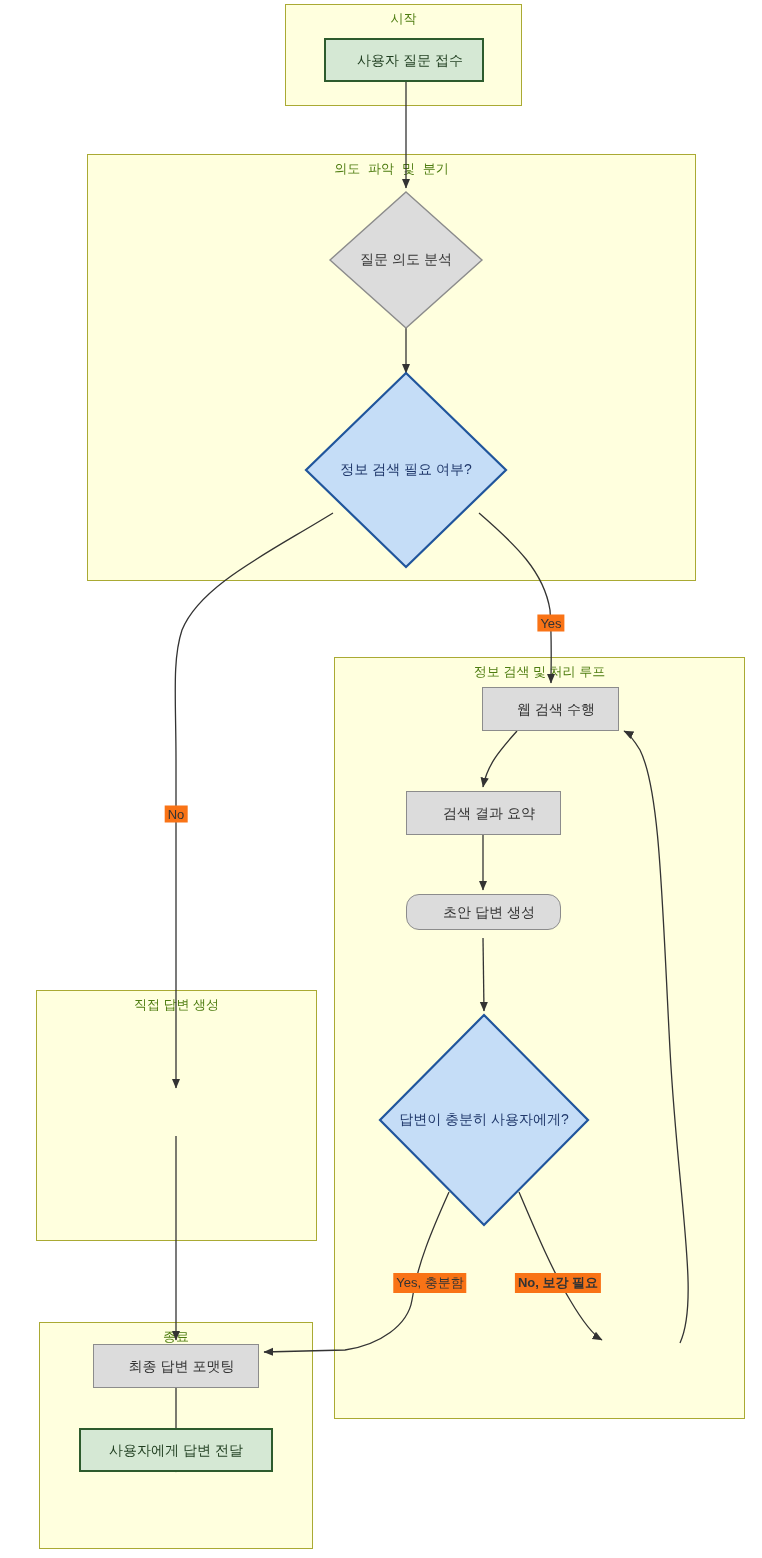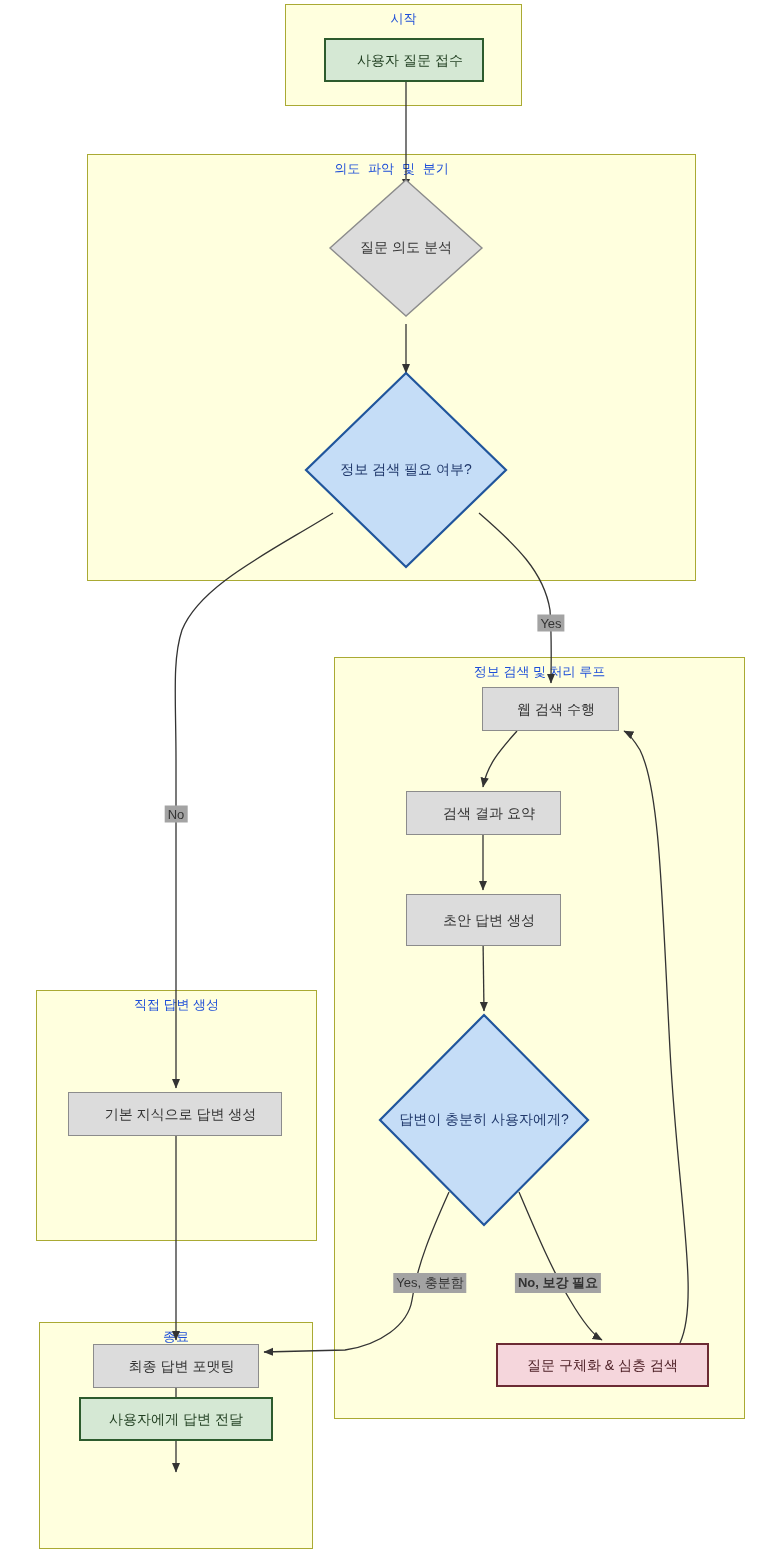--- a/index.html
+++ b/index.html
@@ -24,21 +24,21 @@
     border: 1px solid #aaaa33;
     box-sizing: border-box;
   }
   .cluster-title {
     position: absolute;
     top: 5px;
     left: 0;
     width: 100%;
     text-align: center;
     font-size: 13px;
-    color: #1d4ed8;
+    color: #4d7c0f;
     white-space: nowrap;
   }
   
   .node {
     position: absolute;
     box-sizing: border-box;
     display: flex;
     align-items: center;
     justify-content: center;
     font-size: 14px;
@@ -99,21 +99,21 @@
   .edge-path {
     fill: none;
     stroke: #333333;
     stroke-width: 1.3px;
   }
   
   .edge-label {
     position: absolute;
     font-size: 13px;
     color: #333333;
-    background: #a3a3a3;
+    background: #f97316;
     padding: 1px 3px;
     white-space: nowrap;
     transform: translate(-50%, -50%);
   }
 </style>
 </head>
 <body>
 
 <div id="diagram-root">
 
@@ -156,21 +156,21 @@
         <path d="M 680,1343 C 700,1300 678,1200 670,1050 C 662,900 660,790 640,750 C 632,737 628,733 624,731" class="edge-path" marker-end="url(#arrowhead)"></path>
         <path d="M 176,1136 L 176,1340" class="edge-path" marker-end="url(#arrowhead)"></path>
         <path d="M 176,1388 L 176,1472" class="edge-path" marker-end="url(#arrowhead)"></path>
       </g>
   </svg>
 
   <div class="node terminator" style="left:324px; top:38px; width:160px; height:44px;padding-left:12px;">
     <span>사용자 질문 접수</span>
   </div>
 
-  <div class="diamond-wrap" style="left:330px; top:180px; width:152px; height:136px;">
+  <div class="diamond-wrap" style="left:330px; top:192px; width:152px; height:136px;">
     <svg width="152" height="136" viewBox="0 0 152 136">
       <polygon points="76,0 152,68 76,136 0,68" fill="#dcdcdc" stroke="#8c8c8c" stroke-width="1.4"></polygon>
     </svg>
     <div class="diamond-label gray">질문 의도 분석</div>
   </div>
 
   <div class="diamond-wrap" style="left:306px; top:373px; width:200px; height:194px;">
     <svg width="200" height="194" viewBox="0 0 200 194">
       <polygon points="100,0 200,97 100,194 0,97" fill="#c5ddf7" stroke="#20559c" stroke-width="2.2"></polygon>
     </svg>
@@ -178,44 +178,38 @@
   </div>
 
   <div class="node process" style="left:482px; top:687px; width:137px; height:44px;">
     <span>웹 검색 수행</span>
   </div>
 
   <div class="node process" style="left:406px; top:791px; width:155px; height:44px;">
     <span>검색 결과 요약</span>
   </div>
 
-  <div class="node process" style="left:406px; top:894px; width:155px; height:52px;">
+  <div class="node process" style="left:406px; top:894px; width:155px; height:36px;border-radius:13px;">
     <span>초안 답변 생성</span>
   </div>
 
   <div class="diamond-wrap" style="left:380px; top:1015px; width:208px; height:210px;">
     <svg width="208" height="210" viewBox="0 0 208 210">
       <polygon points="104,0 208,105 104,210 0,105" fill="#c5ddf7" stroke="#20559c" stroke-width="2.2"></polygon>
     </svg>
     <div class="diamond-label blue">답변이 충분히 사용자에게?</div>
   </div>
 
-  <div class="node alert" style="left:496px; top:1343px; width:213px; height:44px;">
-    <span>질문 구체화 &amp; 심층 검색</span>
-  </div>
-
-  <div class="node process" style="left:68px; top:1092px; width:214px; height:44px;">
-    <span>기본 지식으로 답변 생성</span>
-  </div>
+
 
   <div class="node process" style="left:93px; top:1344px; width:166px; height:44px;">
     <span>최종 답변 포맷팅</span>
   </div>
 
-  <div class="node terminator" style="left:79px; top:1397px; width:194px; height:44px;">
+  <div class="node terminator" style="left:79px; top:1428px; width:194px; height:44px;">
     <span>사용자에게 답변 전달</span>
   </div>
 
   <div class="edge-label" style="left:176px; top:814px;">No</div>
   <div class="edge-label" style="left:551px; top:623px;">Yes</div>
   <div class="edge-label" style="left:430px; top:1283px;">Yes, 충분함</div>
   <div class="edge-label" style="left:558px; top:1283px;font-weight:bold;">No, 보강 필요</div>
 
 </div>
 

